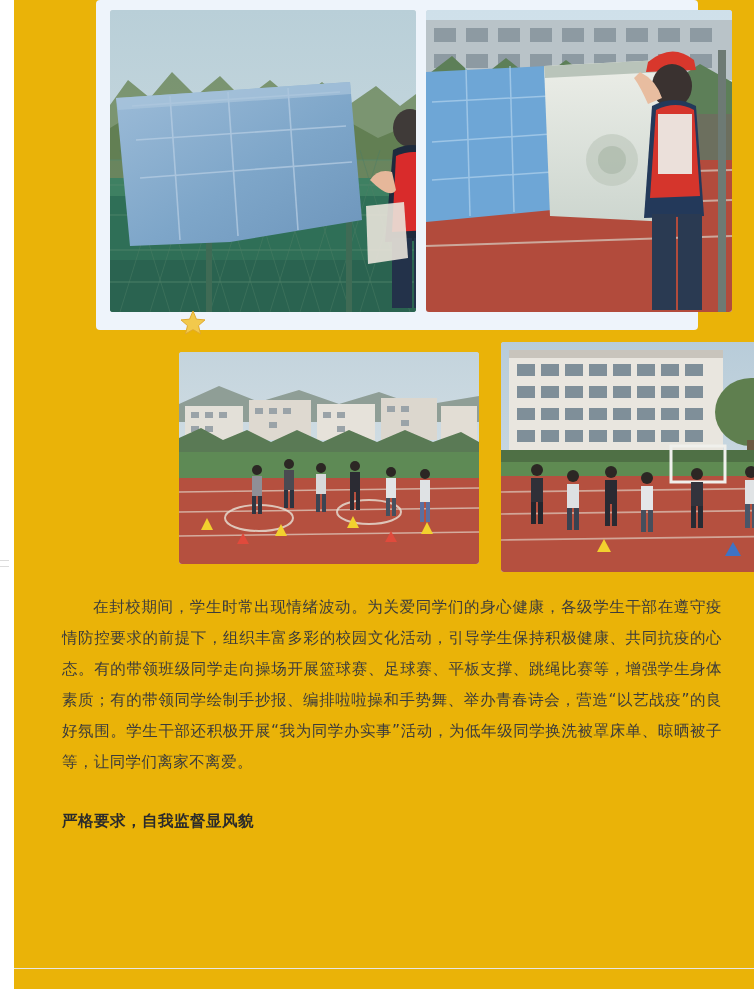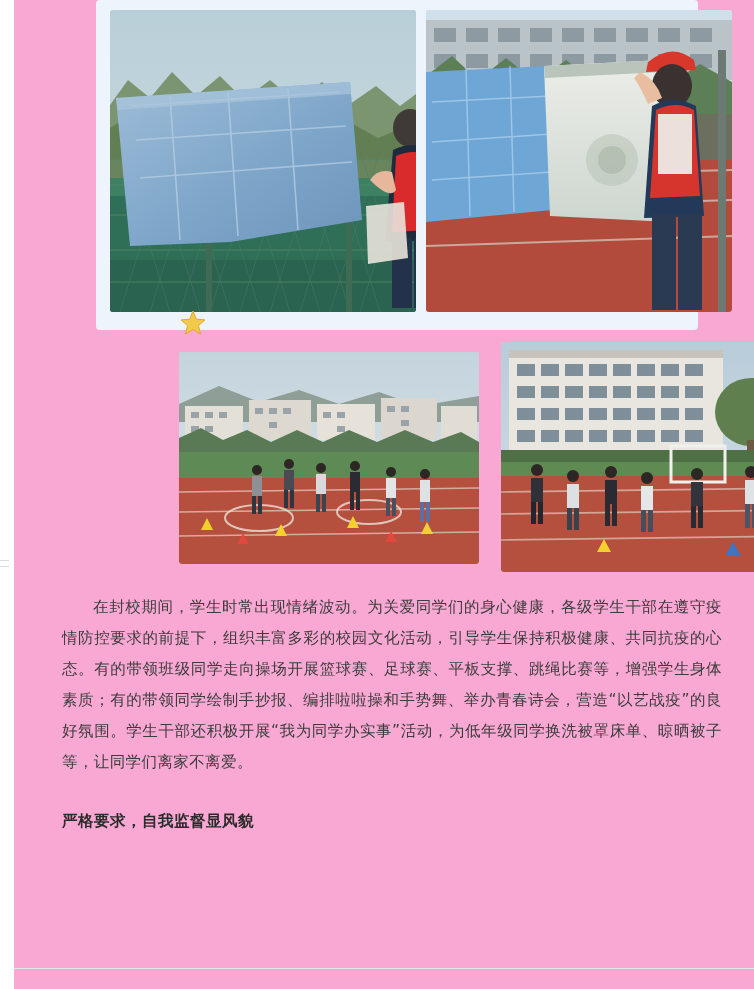--- a/index.html
+++ b/index.html
@@ -11,21 +11,21 @@
     height: 989px;
     background: #ffffff;
     font-family: "Liberation Sans", sans-serif;
     overflow: hidden;
     position: relative;
   }
   .page {
     position: relative;
     width: 754px;
     height: 989px;
-    background: #f9a8d4;
+    background: #eab308;
   }
 
   
   .left-rail {
     position: absolute;
     left: 0;
     top: 0;
     width: 14px;
     height: 989px;
     background: #ffffff;

